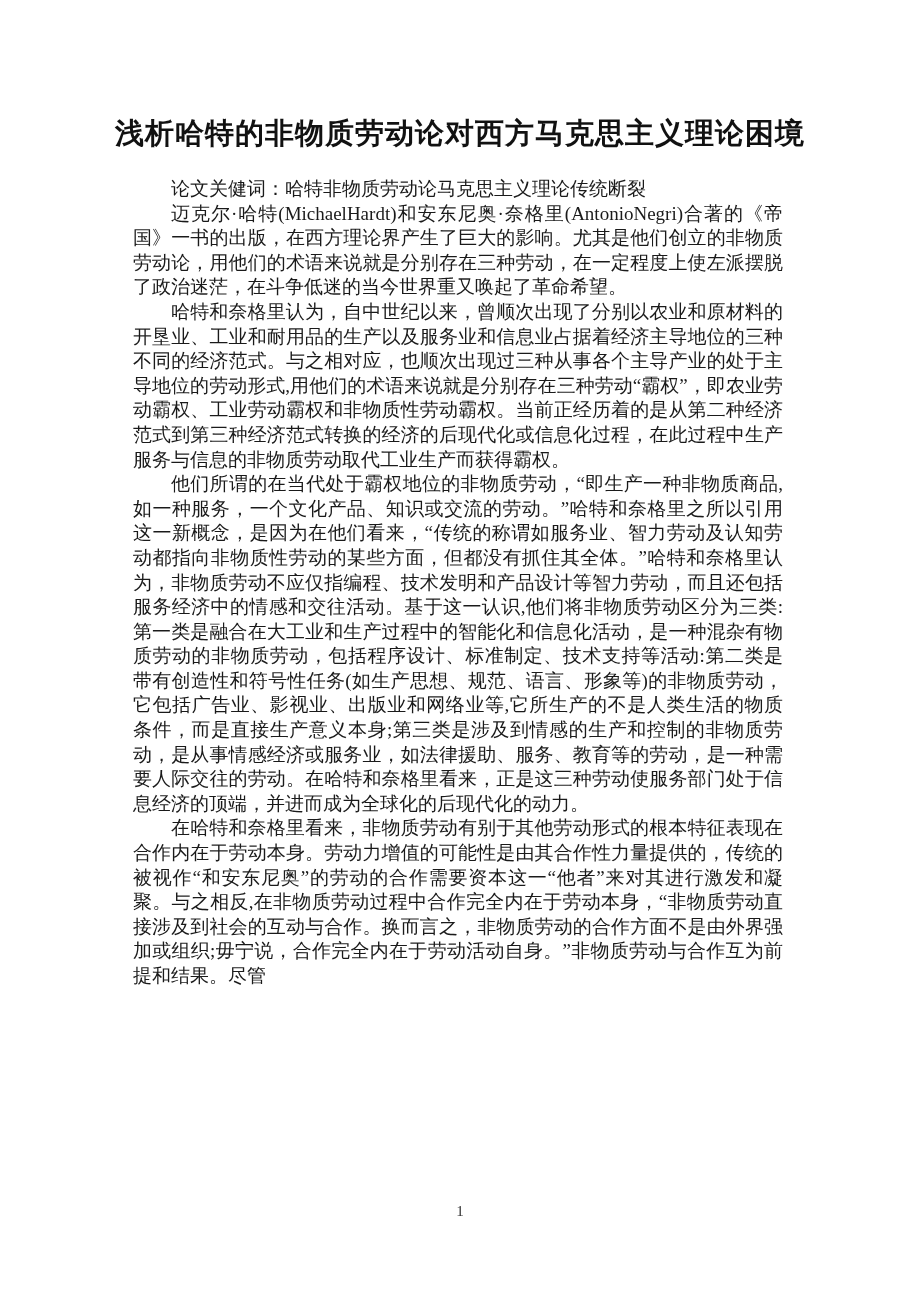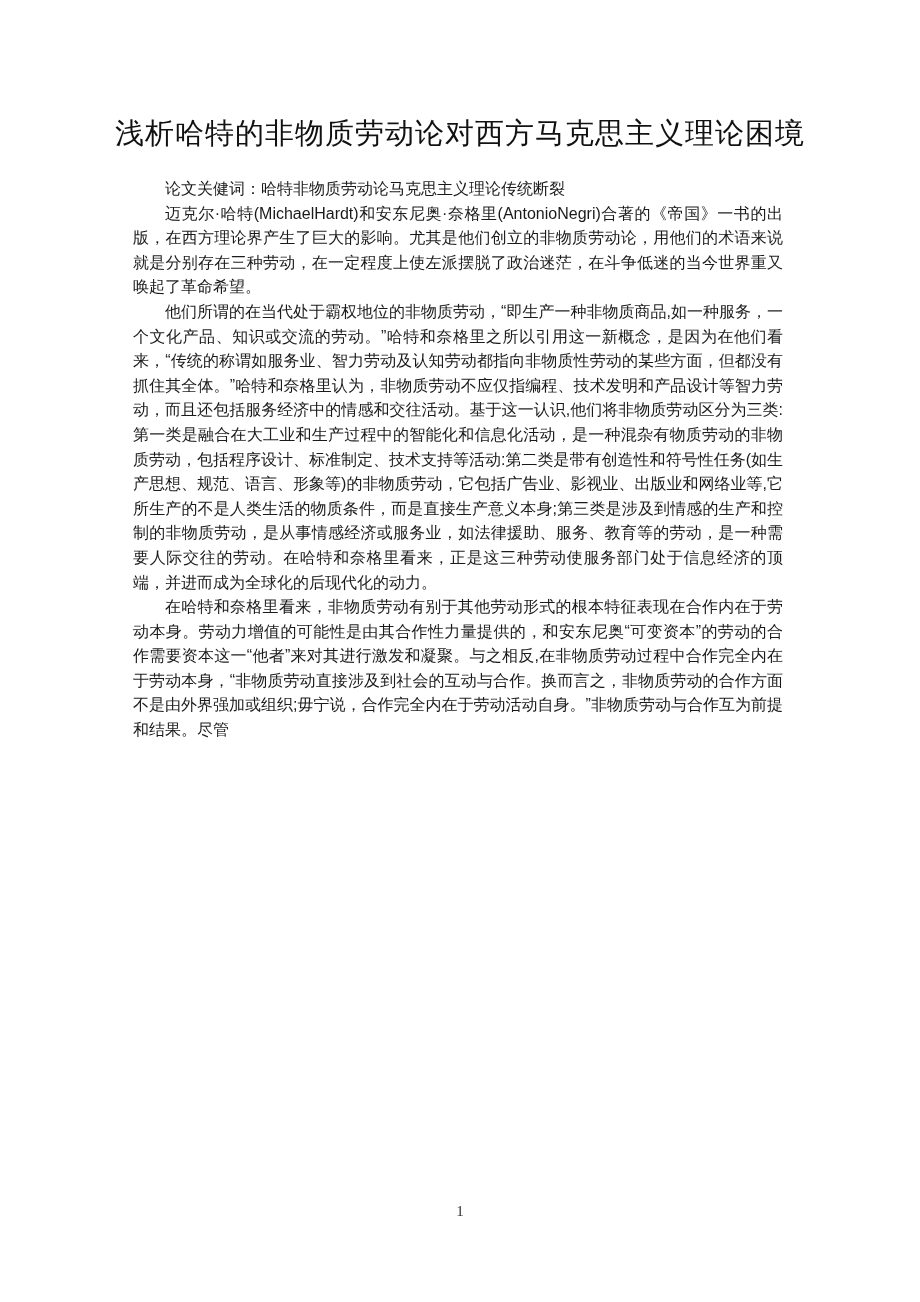--- a/index.html
+++ b/index.html
@@ -13,30 +13,30 @@
     height: 1302px;
     background: #ffffff;
     color: #141414;
     overflow: hidden;
   }
   .doc-title {
     margin: 0;
     padding-top: 106px;
     text-align: center;
     font-family: "Liberation Sans", "DejaVu Sans", sans-serif;
-    font-weight: normal;
+    font-weight: bold;
     font-size: 29px;
     line-height: 54px;
     letter-spacing: 1px;
     color: #111111;
   }
   .doc-body {
     margin: 17px 137px 0 133px;
-    font-family: Liberation Sans, sans-serif;
-    font-size: 16px;
+    font-family: Liberation Serif, serif;
+    font-size: 19px;
     line-height: 24.6px;
     text-align: justify;
     color: #1a1a1a;
   }
   .doc-body p {
     margin: 0;
     padding: 0;
     text-indent: 2em;
     word-break: break-all;
   }
@@ -56,19 +56,20 @@
 
 <div class="page">
 
   <h1 class="doc-title">
     <span style="display:block;">浅析哈特的非物质劳动论对西方马克思主义理论困境</span>
   </h1>
 
   <div class="doc-body">
     <p>论文关健词：哈特非物质劳动论马克思主义理论传统断裂</p>
     <p>迈克尔·哈特(MichaelHardt)和安东尼奥·奈格里(AntonioNegri)合著的《帝国》一书的出版，在西方理论界产生了巨大的影响。尤其是他们创立的非物质劳动论，用他们的术语来说就是分别存在三种劳动，在一定程度上使左派摆脱了政治迷茫，在斗争低迷的当今世界重又唤起了革命希望。</p>
+    <p>哈特和奈格里认为，自中世纪以来，曾顺次出现了分别以农业和原材料的开垦业、工业和耐用品的生产以及服务业和信息业占据着经济主导地位的三种不同的经济范式。与之相对应，也顺次出现过三种从事各个主导产业的处于主导地位的劳动形式,用他们的术语来说就是分别存在三种劳动“霸权”，即农业劳动霸权、工业劳动霸权和非物质性劳动霸权。当前正经历着的是从第二种经济范式到第三种经济范式转换的经济的后现代化或信息化过程，在此过程中生产服务与信息的非物质劳动取代工业生产而获得霸权。</p>
     <p>他们所谓的在当代处于霸权地位的非物质劳动，“即生产一种非物质商品,如一种服务，一个文化产品、知识或交流的劳动。”哈特和奈格里之所以引用这一新概念，是因为在他们看来，“传统的称谓如服务业、智力劳动及认知劳动都指向非物质性劳动的某些方面，但都没有抓住其全体。”哈特和奈格里认为，非物质劳动不应仅指编程、技术发明和产品设计等智力劳动，而且还包括服务经济中的情感和交往活动。基于这一认识,他们将非物质劳动区分为三类:第一类是融合在大工业和生产过程中的智能化和信息化活动，是一种混杂有物质劳动的非物质劳动，包括程序设计、标准制定、技术支持等活动:第二类是带有创造性和符号性任务(如生产思想、规范、语言、形象等)的非物质劳动，它包括广告业、影视业、出版业和网络业等,它所生产的不是人类生活的物质条件，而是直接生产意义本身;第三类是涉及到情感的生产和控制的非物质劳动，是从事情感经济或服务业，如法律援助、服务、教育等的劳动，是一种需要人际交往的劳动。在哈特和奈格里看来，正是这三种劳动使服务部门处于信息经济的顶端，并进而成为全球化的后现代化的动力。</p>
-    <p>在哈特和奈格里看来，非物质劳动有别于其他劳动形式的根本特征表现在合作内在于劳动本身。劳动力增值的可能性是由其合作性力量提供的，和安东尼奥“可变资本”的劳动的合作需要资本这一“他者”来对其进行激发和凝聚。与之相反,在非物质劳动过程中合作完全内在于劳动本身，“非物质劳动直接涉及到社会的互动与合作。换而言之，非物质劳动的合作方面不是由外界强加或组织;毋宁说，合作完全内在于劳动活动自身。”非物质劳动与合作互为前提和结果。尽管</p>
+    <p>在哈特和奈格里看来，非物质劳动有别于其他劳动形式的根本特征表现在合作内在于劳动本身。劳动力增值的可能性是由其合作性力量提供的，传统的被视作“和安东尼奥”的劳动的合作需要资本这一“他者”来对其进行激发和凝聚。与之相反,在非物质劳动过程中合作完全内在于劳动本身，“非物质劳动直接涉及到社会的互动与合作。换而言之，非物质劳动的合作方面不是由外界强加或组织;毋宁说，合作完全内在于劳动活动自身。”非物质劳动与合作互为前提和结果。尽管</p>
   </div>
 
   <div class="page-number">1</div>
 
 </div>
 
 </body></html>

